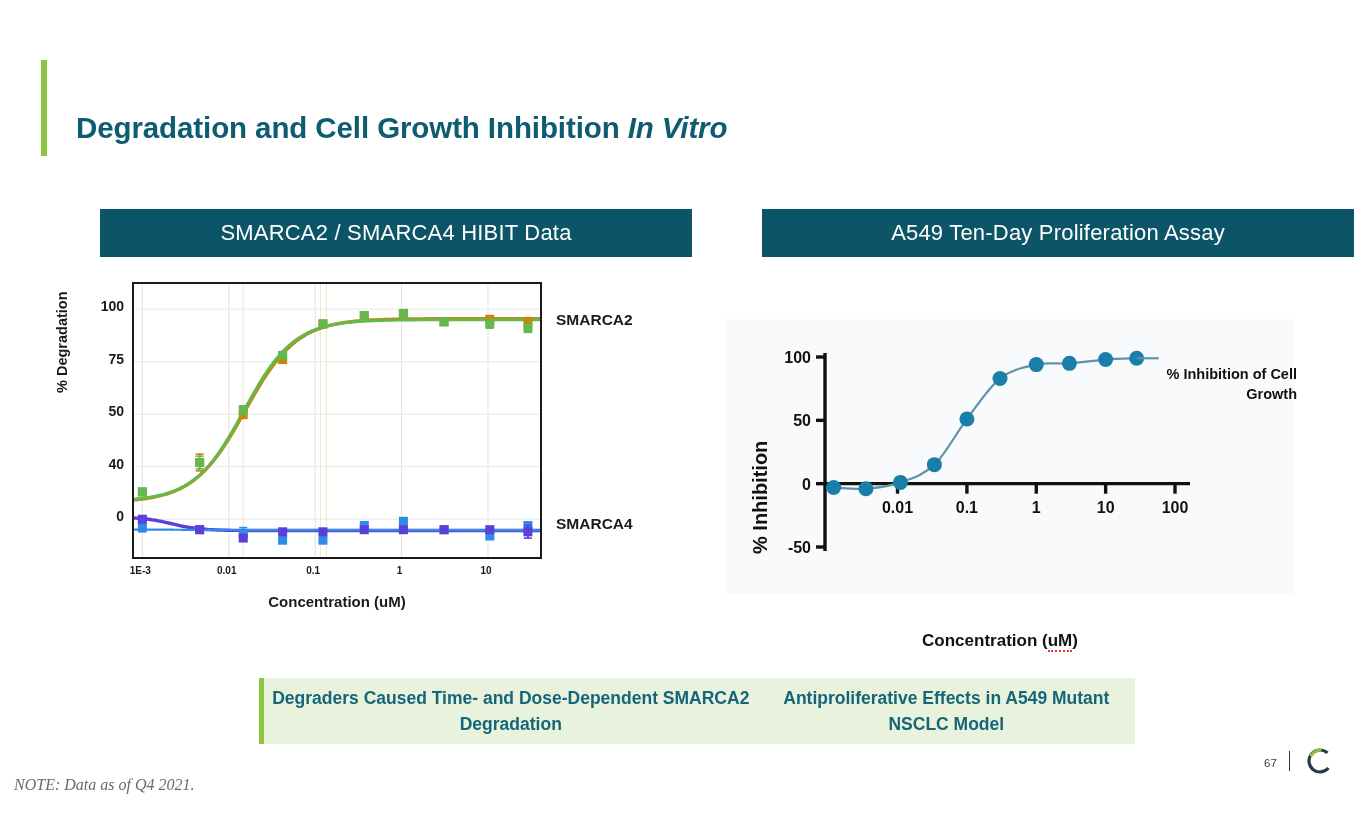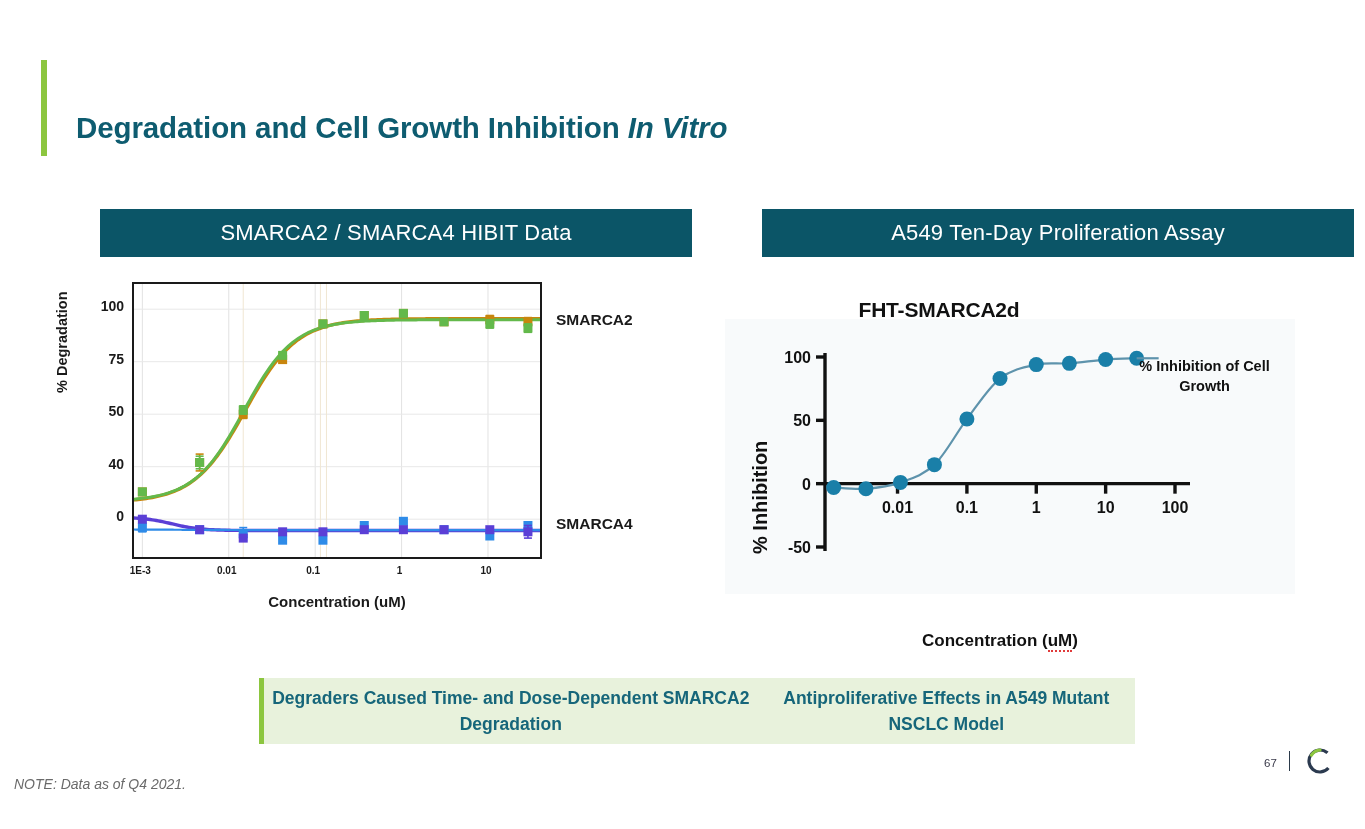--- a/index.html
+++ b/index.html
@@ -99,21 +99,21 @@
   .banner-accent{position:absolute;left:259px;top:678px;width:5px;height:66px;background:#8CC63F;}
   .banner-text{
     position:absolute;left:264px;top:678px;width:871px;height:66px;
     display:flex;align-items:center;justify-content:center;
     color:#16667A;font-size:17.5px;font-weight:bold;line-height:26px;text-align:center;
   }
 
   
   .footnote{
     position:absolute;left:14px;top:776px;
-    font-size:14px;font-style:italic;color:#6a6a6a;
+    font-size:16px;font-style:italic;color:#6a6a6a;font-family:Liberation Serif, serif;
   }
   .pagenum{
     position:absolute;left:1264px;top:757px;font-size:11.5px;color:#3a3a4a;
   }
   .pagedivider{
     position:absolute;left:1289px;top:751px;width:1px;height:20px;background:#2b3a4a;
   }
   .logo{position:absolute;left:1303px;top:744px;width:34px;height:34px;}
 </style>
 </head>
@@ -249,21 +249,20 @@
         <div class="lc-xtick" style="left: 181.177px; top: 0px;">0.1</div>
         <div class="lc-xtick" style="left: 267.579px; top: 0px;">1</div>
         <div class="lc-xtick" style="left: 353.981px; top: 0px;">10</div>
       </div>
     <div class="lc-xtitle">Concentration (uM)</div>
     <div class="lc-serieslabel" id="lbl-smarca2" style="left:496px;top:36px;">SMARCA2</div>
     <div class="lc-serieslabel" id="lbl-smarca4" style="left:496px;top:240px;">SMARCA4</div>
   </div>
 
   <div id="right-chart">
-    <div class="rc-title">FHT-SMARCA2d</div>
     <div class="rc-panel">
       <div class="rc-ylabel">% Inhibition</div>
       <svg id="prolif-svg" width="570" height="275" viewBox="0 0 570 275">
           <line x1="100" y1="34" x2="100" y2="232" stroke="#111" stroke-width="3.4"></line>
           <line x1="100" y1="164.66666666666666" x2="465" y2="164.66666666666666" stroke="#111" stroke-width="3.4"></line>
           <line x1="91" y1="38" x2="100" y2="38" stroke="#111" stroke-width="3.4"></line>
           <text x="86" y="44" text-anchor="end" font-size="16" font-weight="bold" fill="#111" font-family="&quot;Liberation Sans&quot;, sans-serif">100</text>
           <line x1="91" y1="101.33333333333333" x2="100" y2="101.33333333333333" stroke="#111" stroke-width="3.4"></line>
           <text x="86" y="107.33333333333333" text-anchor="end" font-size="16" font-weight="bold" fill="#111" font-family="&quot;Liberation Sans&quot;, sans-serif">50</text>
           <line x1="91" y1="164.66666666666666" x2="100" y2="164.66666666666666" stroke="#111" stroke-width="3.4"></line>
@@ -292,21 +291,21 @@
           <circle cx="311.2695910753695" cy="45.6" r="7.5" fill="#1A7FA8"></circle>
           <circle cx="344.3652044623153" cy="44.333333333333336" r="7.5" fill="#1A7FA8"></circle>
           <circle cx="380.63479553768474" cy="40.53333333333333" r="7.5" fill="#1A7FA8"></circle>
           <circle cx="411.65200380870414" cy="39.266666666666666" r="7.5" fill="#1A7FA8"></circle>
           <line x1="411.65200380870414" y1="39.266666666666666" x2="433.65200380870414" y2="39.266666666666666" stroke="#5E93AC" stroke-width="2.2"></line>
         </svg>
       <div class="rc-xtitle">
         <span>Concentration (<span class="squiggle">uM</span>)</span>
       </div>
     </div>
-    <div class="rc-annot" style="position:absolute;left:398px;top:80px;width:185px;">% Inhibition of Cell Growth</div>
+    <div class="rc-annot" style="position:absolute;left:398px;top:88px;width:185px;text-align:right;">% Inhibition of Cell Growth</div>
   </div>
 
   <div class="banner"></div>
   <div class="banner-accent"></div>
   <div class="banner-text">
     <div>Degraders Caused Time- and Dose-Dependent SMARCA2 Degradation</div>
     <div>Antiproliferative Effects in A549 Mutant NSCLC Model</div>
   </div>
 
   <div class="footnote">NOTE: Data as of Q4 2021.</div>

